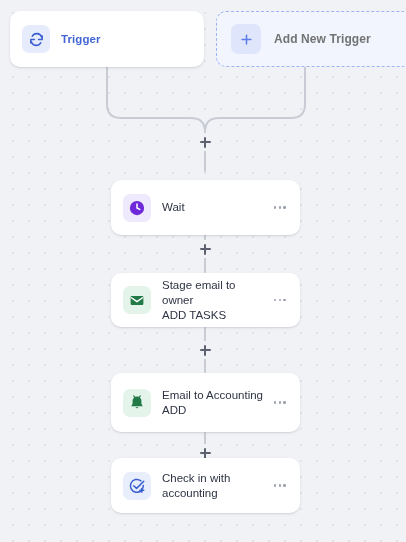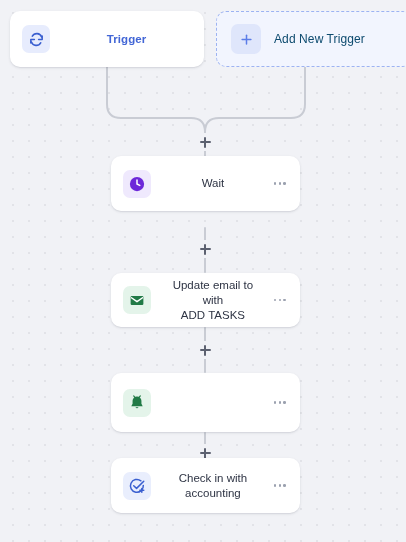--- a/index.html
+++ b/index.html
@@ -131,40 +131,39 @@
     justify-content: center;
     flex: 0 0 auto;
   }
   .plus-tile svg { display: block; }
 
   
   .card-text {
     margin-left: 11px;
     flex: 1 1 auto;
     min-width: 0;
-    text-align: center;
   }
   .trigger-title {
     font-size: 11.5px;
     font-weight: bold;
     color: #4266d6;
     line-height: 14px;
     letter-spacing: .1px;
   }
   .trigger-sub {
     font-size: 11.5px;
     color: #2e3444;
     line-height: 15px;
     margin-top: 1px;
   }
   .add-trigger-label {
     margin-left: 13px;
     font-size: 12px;
-    font-weight: normal;
-    color: #0c4a6e;
+    font-weight: bold;
+    color: #737373;
     letter-spacing: .1px;
     white-space: nowrap;
   }
   .step-label {
     font-size: 11.5px;
     color: #2e3444;
     line-height: 15px;
   }
 
   
@@ -222,21 +221,21 @@
   <div class="card add-trigger-card">
     <div class="plus-tile">
       <svg width="15" height="15" viewBox="0 0 24 24" fill="none" stroke="#5b7de8" stroke-width="2.4" stroke-linecap="round">
         <line x1="12" y1="5" x2="12" y2="19"></line>
         <line x1="5" y1="12" x2="19" y2="12"></line>
       </svg>
     </div>
     <div class="add-trigger-label">Add New Trigger</div>
   </div>
 
-  <div class="card step-card" style="top:156px; height:55px;">
+  <div class="card step-card" style="top:180px; height:55px;">
     <div class="icon-tile tile-purple">
       <svg width="18" height="18" viewBox="0 0 24 24">
         <circle cx="12" cy="12" r="9.5" fill="#6d28d9"></circle>
         <path d="M12 6.6 L12 12 L15.7 13.9" fill="none" stroke="#ffffff" stroke-width="2" stroke-linecap="round" stroke-linejoin="round"></path>
       </svg>
     </div>
     <div class="card-text">
       <div class="step-label">Wait</div>
     </div>
     <div class="kebab">
@@ -247,39 +246,40 @@
   </div>
 
   <div class="card step-card" style="top:273px; height:54px;">
     <div class="icon-tile tile-green">
       <svg width="18" height="18" viewBox="0 0 24 24">
         <path d="M3.5 8.4 A1.6 1.6 0 0 1 5.1 6.8 H18.9 A1.6 1.6 0 0 1 20.5 8.4 V17 A1.6 1.6 0 0 1 18.9 18.6 H5.1 A1.6 1.6 0 0 1 3.5 17 Z" fill="#217a46"></path>
         <path d="M4.6 9 L12 14.2 L19.4 9" fill="none" stroke="#ffffff" stroke-width="2" stroke-linecap="round" stroke-linejoin="round"></path>
       </svg>
     </div>
     <div class="card-text">
-      <div class="step-label">Update email to with</div>
+      <div class="step-label">Stage email to owner</div>
       <div class="step-label">ADD TASKS</div>
     </div>
     <div class="kebab">
       <span></span>
         <span></span>
         <span></span>
     </div>
   </div>
 
   <div class="card step-card" style="top:373px; height:59px;">
     <div class="icon-tile tile-green">
       <svg width="18" height="18" viewBox="0 0 24 24">
         <path d="M12 3.2 A5.9 5.9 0 0 1 17.9 9.1 V13 L19.6 16.2 H4.4 L6.1 13 V9.1 A5.9 5.9 0 0 1 12 3.2 Z" fill="#217a46"></path>
         <path d="M10 17.5 A2.1 2.1 0 0 0 14 17.5 Z" fill="#217a46"></path>
         <path d="M9.2 4.4 L7.6 2.6 M14.8 4.4 L16.4 2.6" stroke="#217a46" stroke-width="1.6" stroke-linecap="round"></path>
       </svg>
     </div>
     <div class="card-text">
+      <div class="step-label">Email to Accounting ADD</div>
     </div>
     <div class="kebab">
       <span></span>
         <span></span>
         <span></span>
     </div>
   </div>
 
   <div class="card step-card" style="top:458px; height:55px;">
     <div class="icon-tile tile-lblue">

